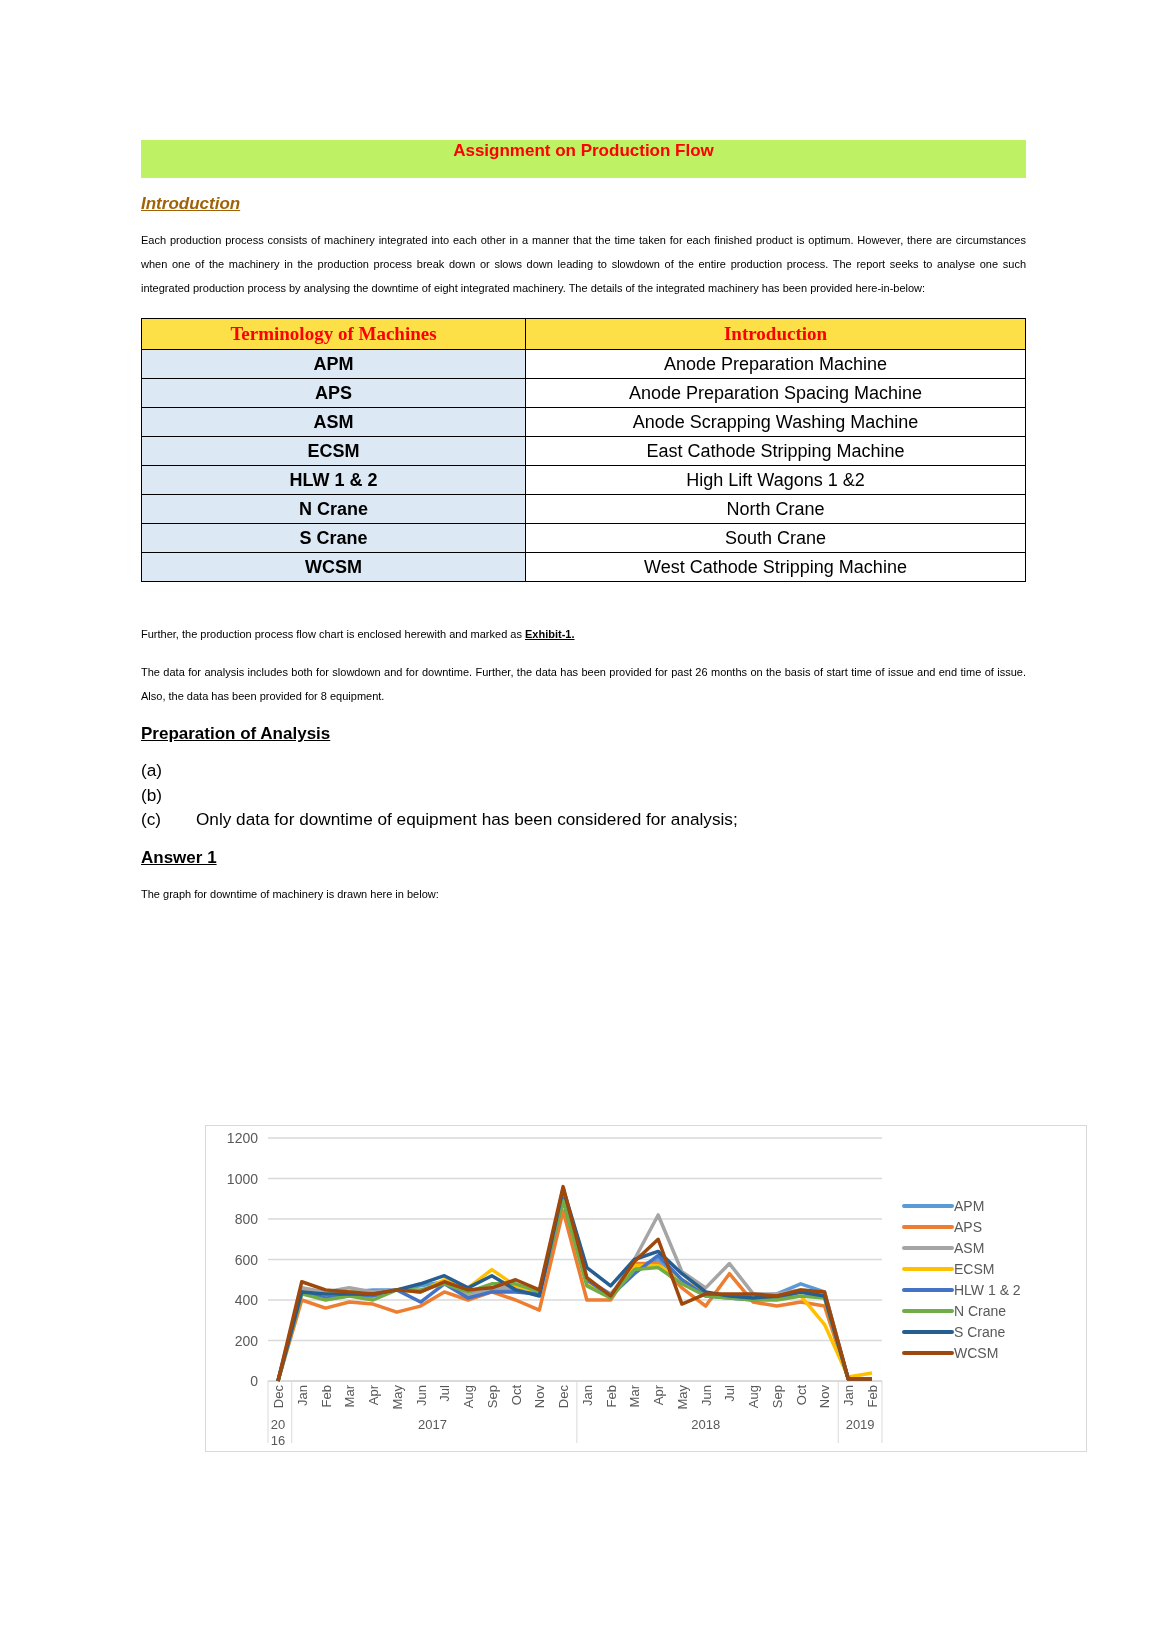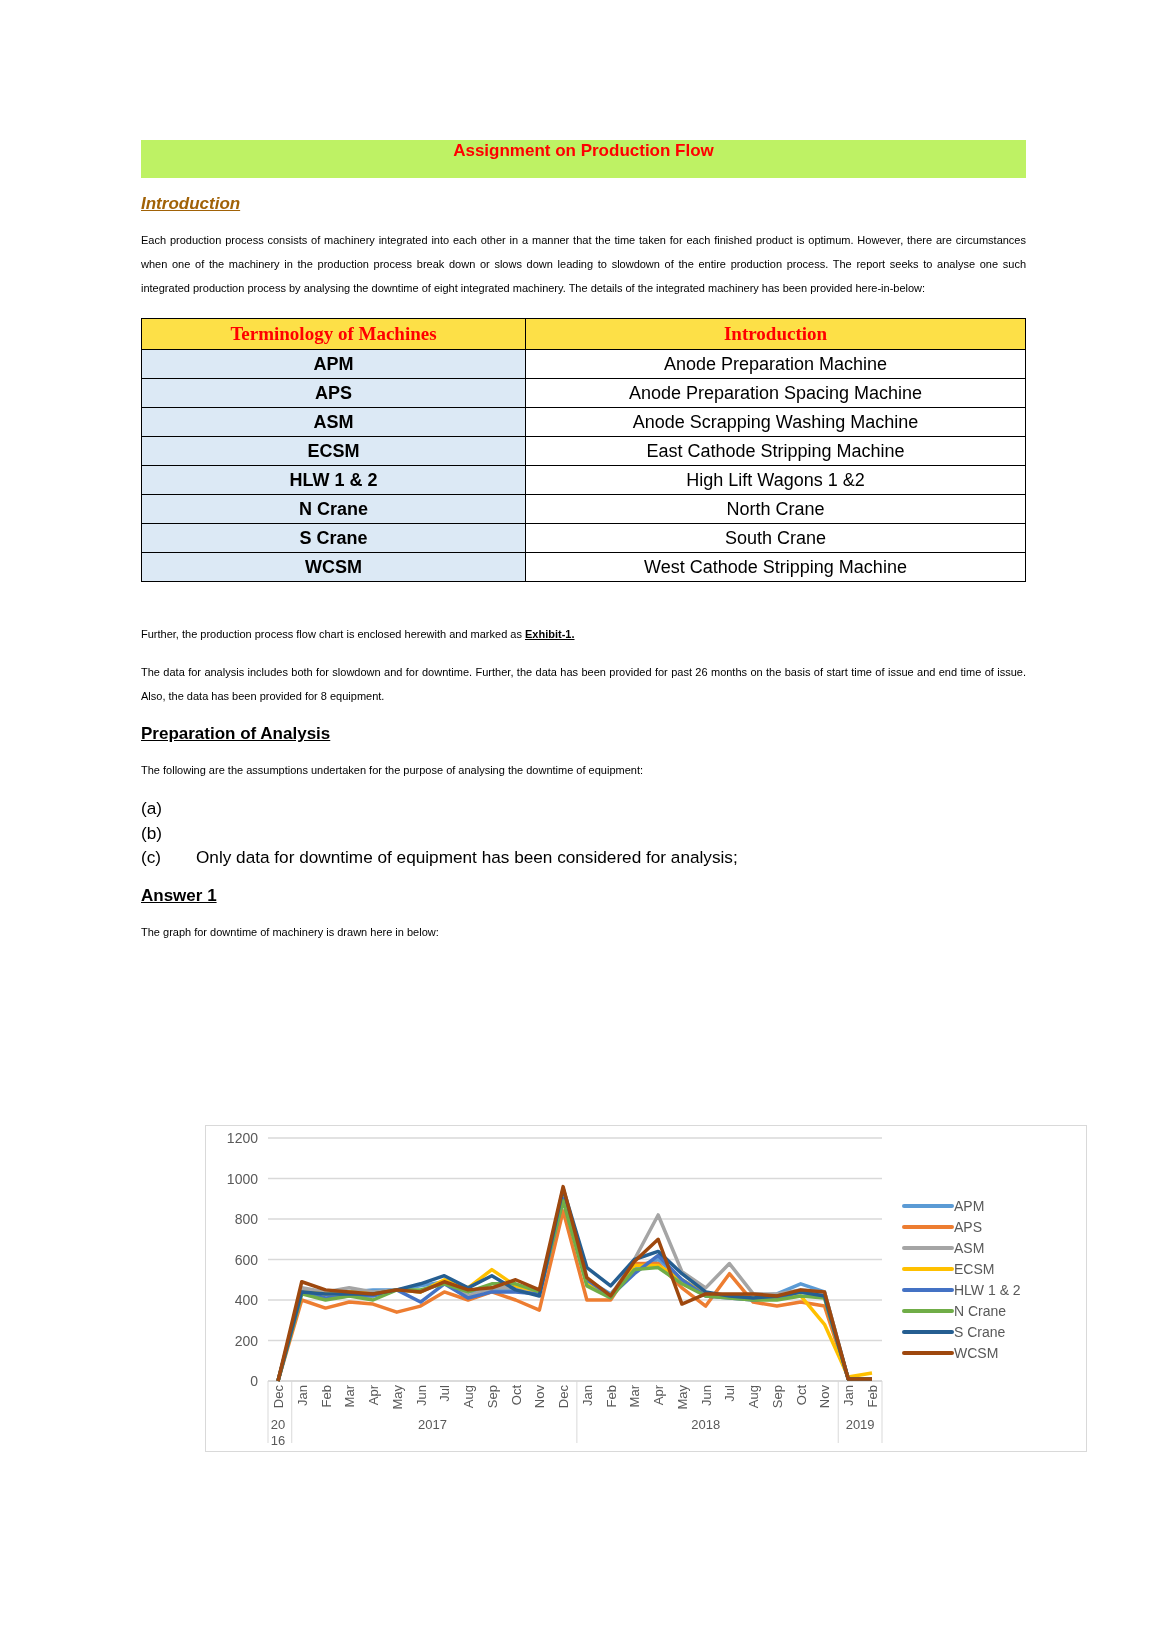--- a/index.html
+++ b/index.html
@@ -70,21 +70,20 @@
           <td>West Cathode Stripping Machine</td>
         </tr>
     </tbody>
   </table>
 
   <p class="body" style="margin-top:40px;"><span>Further, the production process flow chart is enclosed herewith and marked as </span><span class="b">Exhibit-1.</span></p>
 
   <p class="body">The data for analysis includes both for slowdown and for downtime. Further, the data has been provided for past 26 months on the basis of start time of issue and end time of issue. Also, the data has been provided for 8 equipment.</p>
 
   <div class="heading">Preparation of Analysis</div>
-  <p class="body">The following are the assumptions undertaken for the purpose of analysing the downtime of equipment:</p>
 
   <div class="list">
     <div class="row">
         <span class="mark">(a)</span>
       </div>
     <div class="row">
         <span class="mark">(b)</span>
       </div>
     <div class="row">
         <span class="mark">(c)</span>

